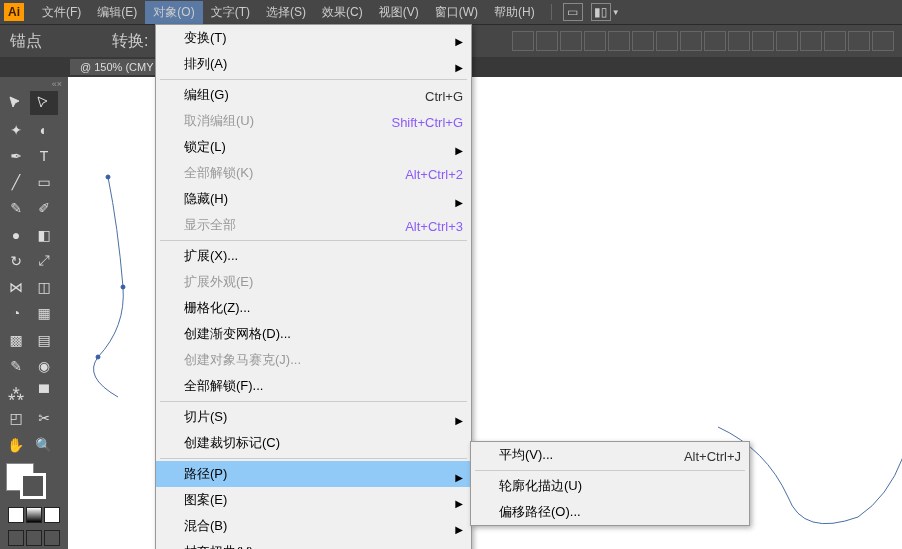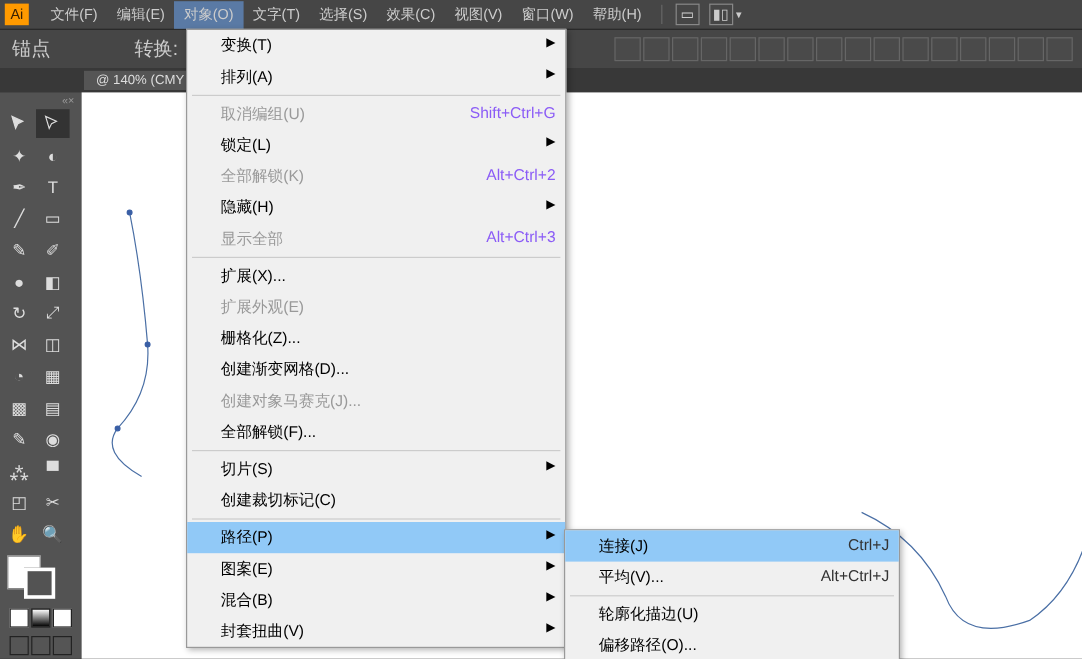--- a/index.html
+++ b/index.html
@@ -1,17 +1,17 @@
 <!DOCTYPE html>
 <html><head>
 <meta charset="utf-8">
 <style>
 body{margin:0;background:#333;font-family:"Microsoft YaHei",sans-serif;font-size:12px;color:#ccc;overflow:hidden;width:902px;height:549px}
 .menubar{background:#464646;height:24px;display:flex;align-items:center;padding:0 4px;gap:2px}
-.ai-logo{width:20px;height:18px;background:#ff9a00;color:#3a2100;font-weight:normal;display:flex;align-items:center;justify-content:center;margin-right:8px;font-size:12px}
+.ai-logo{width:20px;height:18px;background:#ff9a00;color:#3a2100;font-weight:bold;display:flex;align-items:center;justify-content:center;margin-right:8px;font-size:12px}
 .menu-item{padding:3px 8px;cursor:default}
 .menu-item.active{background:#5a7aa5}
 .menu-sep{width:1px;height:16px;background:#666;margin:0 6px}
 .menu-icon{width:18px;height:16px;border:1px solid #888;display:flex;align-items:center;justify-content:center;margin:0 3px}
 .controlbar{background:#464646;height:32px;display:flex;align-items:center;border-top:1px solid #2a2a2a;padding-left:10px;gap:10px}
 .cbx{color:#ccc;font-size:16px}
 .cbicon{width:20px;height:18px;border:1px solid #666;background:#4a4a4a;flex-shrink:0}
 .tabstrip{background:#383838;height:20px;display:flex;align-items:center;padding-left:70px}
 .doctab{background:#555;padding:2px 10px;font-size:11px;color:#ddd}
 .workarea{display:flex;height:475px}
@@ -25,21 +25,21 @@
 .fillsw{width:26px;height:26px;background:#fff;border:1px solid #888;position:absolute;top:0;left:0}
 .strokesw{width:26px;height:26px;background:#535353;border:3px solid #fff;position:absolute;bottom:0;right:0;box-sizing:border-box}
 .minicolors{display:flex;width:100%;padding:2px 6px;gap:2px}
 .mc{width:14px;height:14px;border:1px solid #222}
 .canvas{flex:1;background:#fff;position:relative}
 .path{position:absolute;stroke:#3a5fa5;stroke-width:1;fill:none}
 .anchor{fill:#3a5fa5}
 .dropdown{position:absolute;background:#f0f0f0;border:1px solid #999;box-shadow:2px 2px 5px rgba(0,0,0,.3);color:#000;font-size:13px}
 .dd1{left:155px;top:24px;width:315px}
 .dd2{left:470px;top:441px;width:278px}
-.dd-row{display:flex;align-items:flex-start;padding:4px 8px 4px 28px;position:relative}
+.dd-row{display:flex;align-items:flex-end;padding:4px 8px 4px 28px;position:relative}
 .dd-row.disabled{color:#999}
 .dd-row.highlight{background:#91c9f7}
 .dd-sc{margin-left:auto;color:#333}
 .dd-row.disabled .dd-sc{color:#8b5cf6}
 .dd-arrow{position:absolute;right:8px;font-size:10px}
 .dd-sep{height:1px;background:#ccc;margin:2px 4px}
 .cbrow{display:flex;gap:2px;margin-left:auto;padding-right:8px}
 </style>
 </head>
 <body>
@@ -81,21 +81,21 @@
       <div class="cbicon"></div>
       <div class="cbicon"></div>
       <div class="cbicon"></div>
       <div class="cbicon"></div>
       <div class="cbicon"></div>
       <div class="cbicon"></div>
 </div>
 </div>
 
 <div class="tabstrip">
-<div class="doctab">@ 140% (CMY</div>
+<div class="doctab">@ 150% (CMY</div>
 </div>
 
 <div class="workarea">
 <div class="toolbar">
 <div class="tb-handle">
         <span class="tb-x">«</span>
         <span class="tb-x">×</span>
       </div>
 <div class="tool">
         <svg viewBox="0 0 16 16">
@@ -162,20 +162,24 @@
 <div class="dropdown dd1" id="dd1">
     <div class="dd-row">
       <span>变换(T)</span>
       <span class="dd-arrow">▶</span>
     </div>
     <div class="dd-row">
       <span>排列(A)</span>
       <span class="dd-arrow">▶</span>
     </div>
     <div class="dd-sep"></div>
+    <div class="dd-row">
+      <span>编组(G)</span>
+      <span class="dd-sc">Ctrl+G</span>
+    </div>
     <div class="dd-row disabled">
       <span>取消编组(U)</span>
       <span class="dd-sc">Shift+Ctrl+G</span>
     </div>
     <div class="dd-row">
       <span>锁定(L)</span>
       <span class="dd-arrow">▶</span>
     </div>
     <div class="dd-row disabled">
       <span>全部解锁(K)</span>
@@ -228,24 +232,20 @@
     <div class="dd-row">
       <span>混合(B)</span>
       <span class="dd-arrow">▶</span>
     </div>
     <div class="dd-row">
       <span>封套扭曲(V)</span>
       <span class="dd-arrow">▶</span>
     </div>
   </div>
 <div class="dropdown dd2" id="dd2">
-    <div class="dd-row highlight">
-      <span>连接(J)</span>
-      <span class="dd-sc">Ctrl+J</span>
-    </div>
     <div class="dd-row">
       <span>平均(V)...</span>
       <span class="dd-sc">Alt+Ctrl+J</span>
     </div>
     <div class="dd-sep"></div>
     <div class="dd-row">
       <span>轮廓化描边(U)</span>
     </div>
     <div class="dd-row">
       <span>偏移路径(O)...</span>

